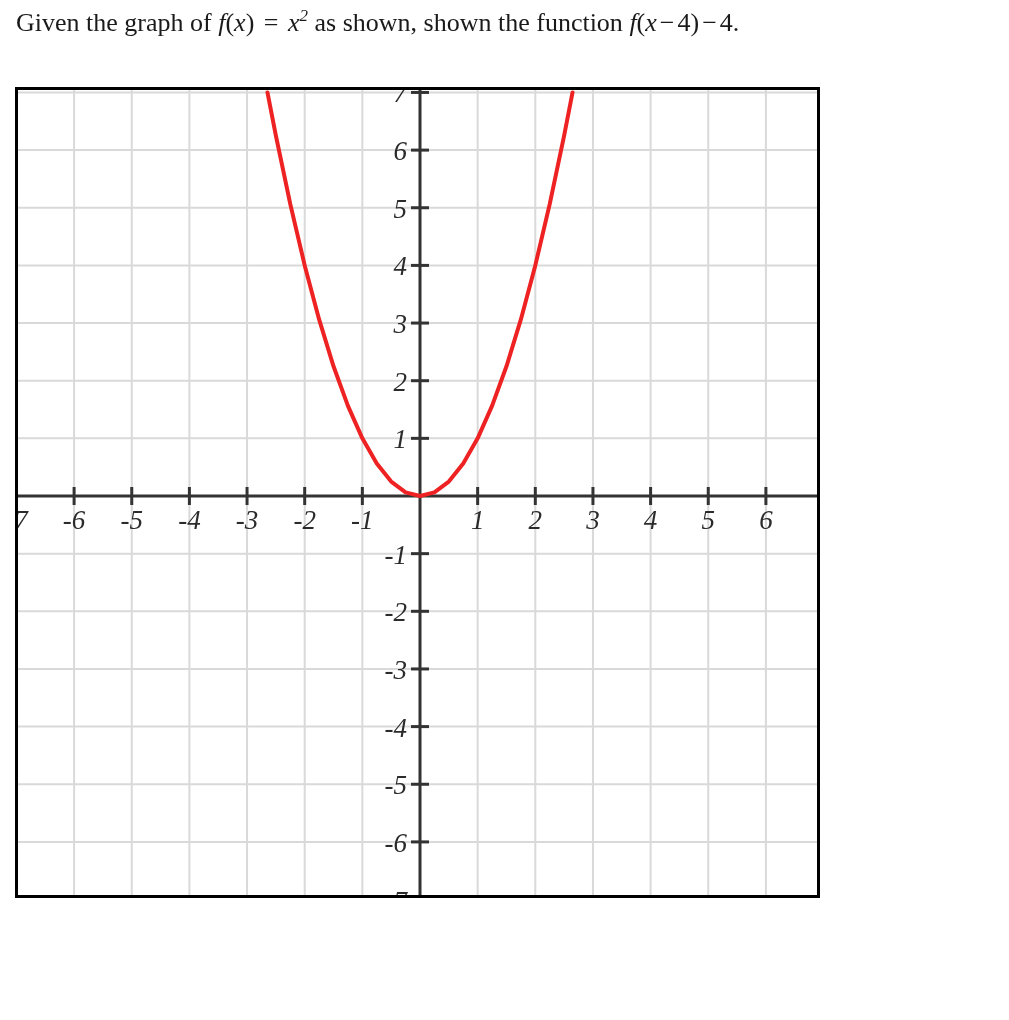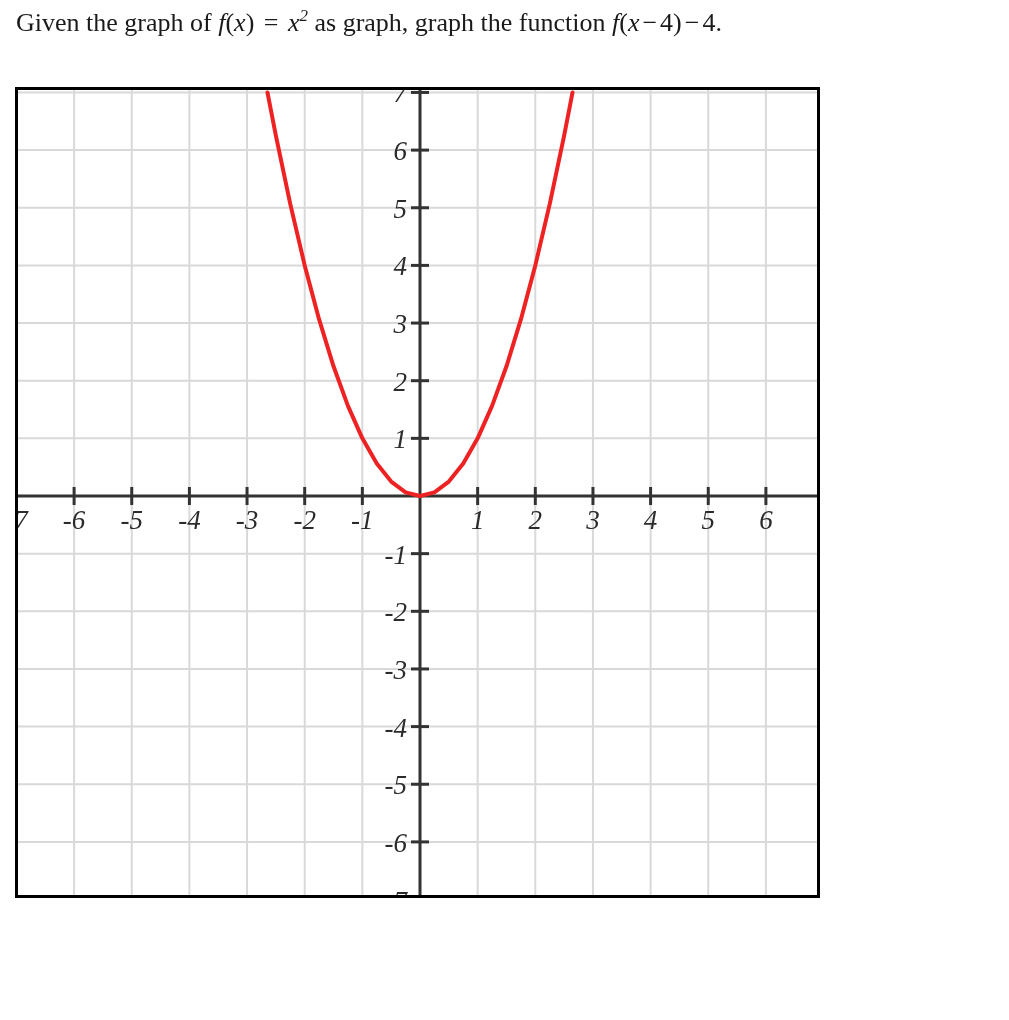--- a/index.html
+++ b/index.html
@@ -67,21 +67,21 @@
   }
 </style>
 </head>
 <body>
 
 <div id="question-prompt">
   <span>Given the graph of</span>
   <span class="mi">f</span><span class="mn">(</span><span class="mi">x</span><span class="mn">)</span>
   <span class="op">=</span>
   <span class="mi">x</span><span class="sup">2</span>
-  <span>as graph, graph the function</span>
+  <span>as shown, shown the function</span>
   <span class="mi">f</span><span class="mn">(</span><span class="mi">x</span><span class="op">−</span><span class="mn">4</span><span class="mn">)</span><span class="op">−</span><span class="mn">4</span><span class="mn">.</span>
 </div>
 
 <div id="graph-panel">
   <svg id="graph-svg" width="811" height="817" viewBox="0 0 811 817">
     <g id="grid-lines">
         <line x1="59.10000000000002" y1="3" x2="59.10000000000002" y2="814" stroke="#d9d9d9" stroke-width="2"></line>
         <line x1="116.75" y1="3" x2="116.75" y2="814" stroke="#d9d9d9" stroke-width="2"></line>
         <line x1="174.4" y1="3" x2="174.4" y2="814" stroke="#d9d9d9" stroke-width="2"></line>
         <line x1="232.05" y1="3" x2="232.05" y2="814" stroke="#d9d9d9" stroke-width="2"></line>

